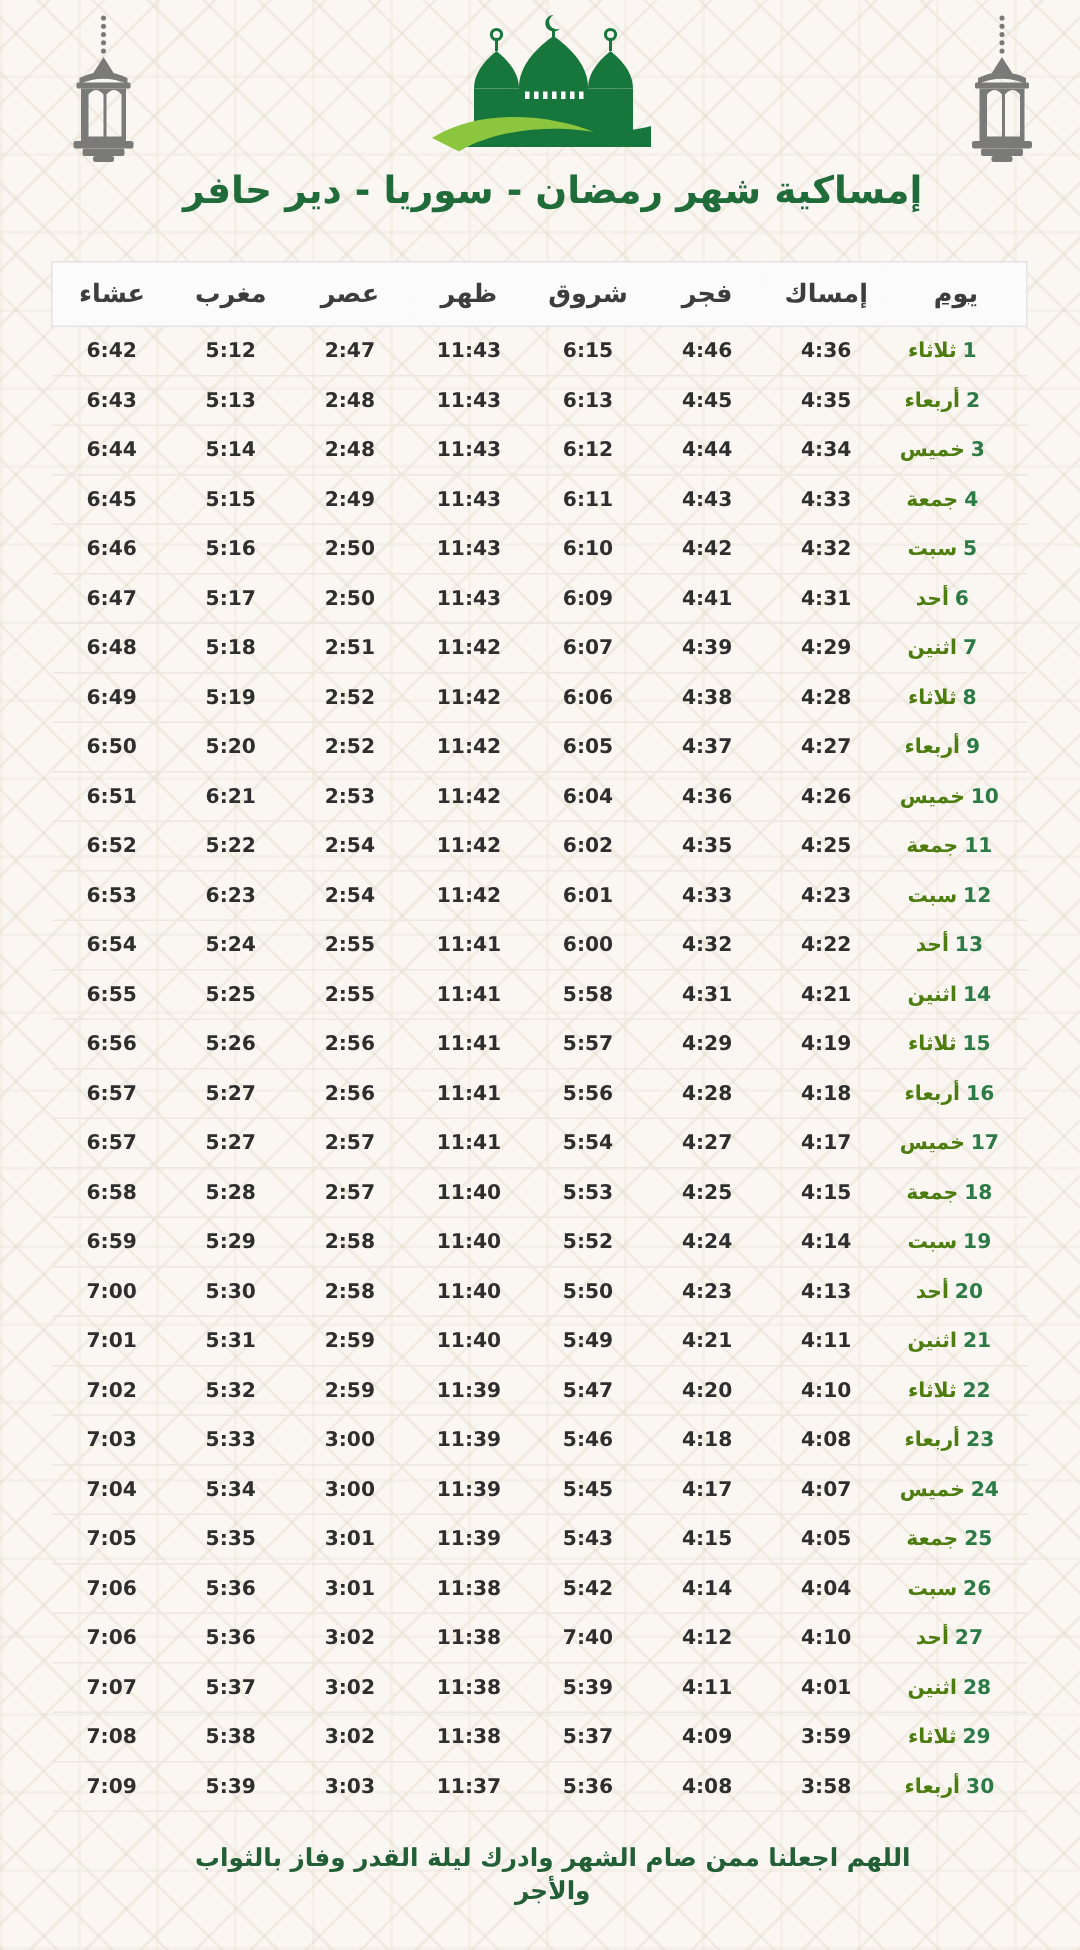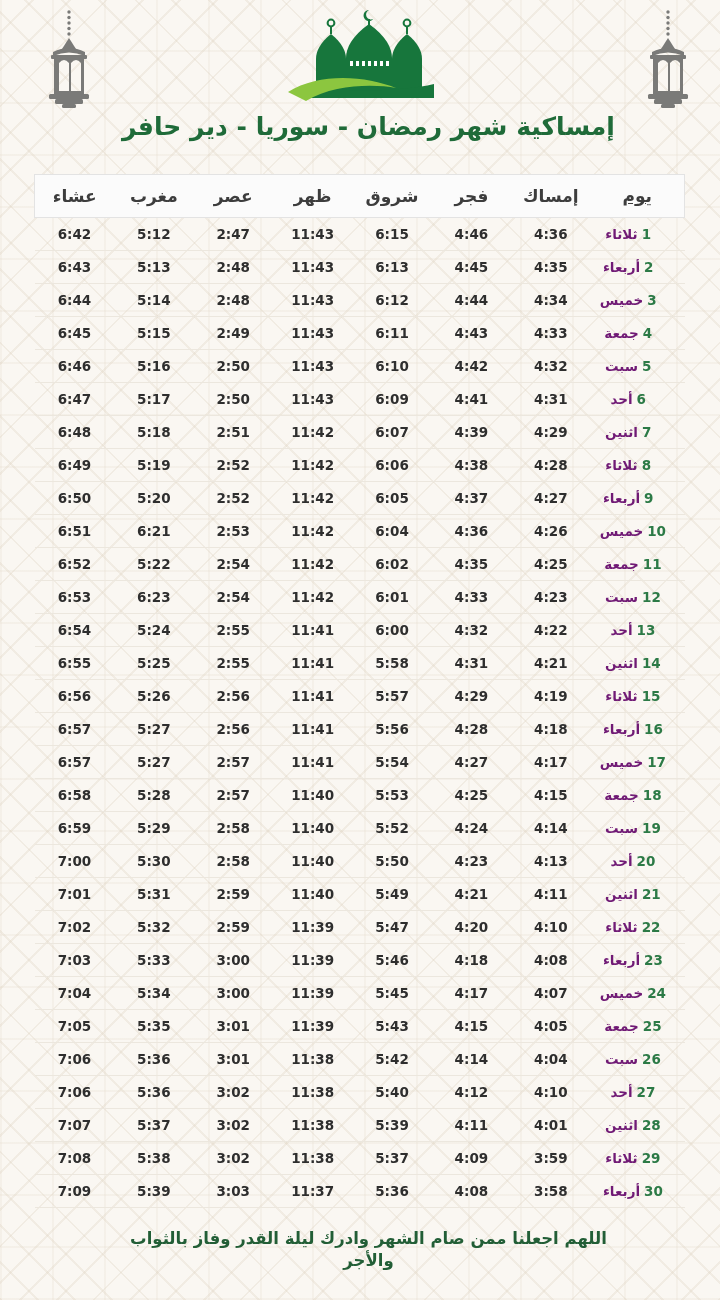--- a/index.html
+++ b/index.html
@@ -125,21 +125,21 @@
   td.daycell .daynum {
     display: inline-block;
     min-width: 20px;
     text-align: left;
     color: #2c7a46;
     font-weight: bold;
   }
   td.daycell .dayname {
     display: inline-block;
     margin-right: 4px;
-    color: #701a75;
+    color: #4d7c0f;
     font-weight: bold;
   }
 
   
   col.c-day     { width: 94px; }
   col.c-time    { width: 79.4px; }
 
   
   .footer {
     margin-top: 20px;
@@ -523,21 +523,21 @@
             <td>5:42</td>
             <td>11:38</td>
             <td>3:01</td>
             <td>5:36</td>
             <td>7:06</td>
           </tr>
           <tr>
             <td class="daycell"><span class="daynum">27</span><span class="dayname">أحد</span></td>
             <td>4:10</td>
             <td>4:12</td>
-            <td>5:40</td>
+            <td>7:40</td>
             <td>11:38</td>
             <td>3:02</td>
             <td>5:36</td>
             <td>7:06</td>
           </tr>
           <tr>
             <td class="daycell"><span class="daynum">28</span><span class="dayname">اثنين</span></td>
             <td>4:01</td>
             <td>4:11</td>
             <td>5:39</td>

